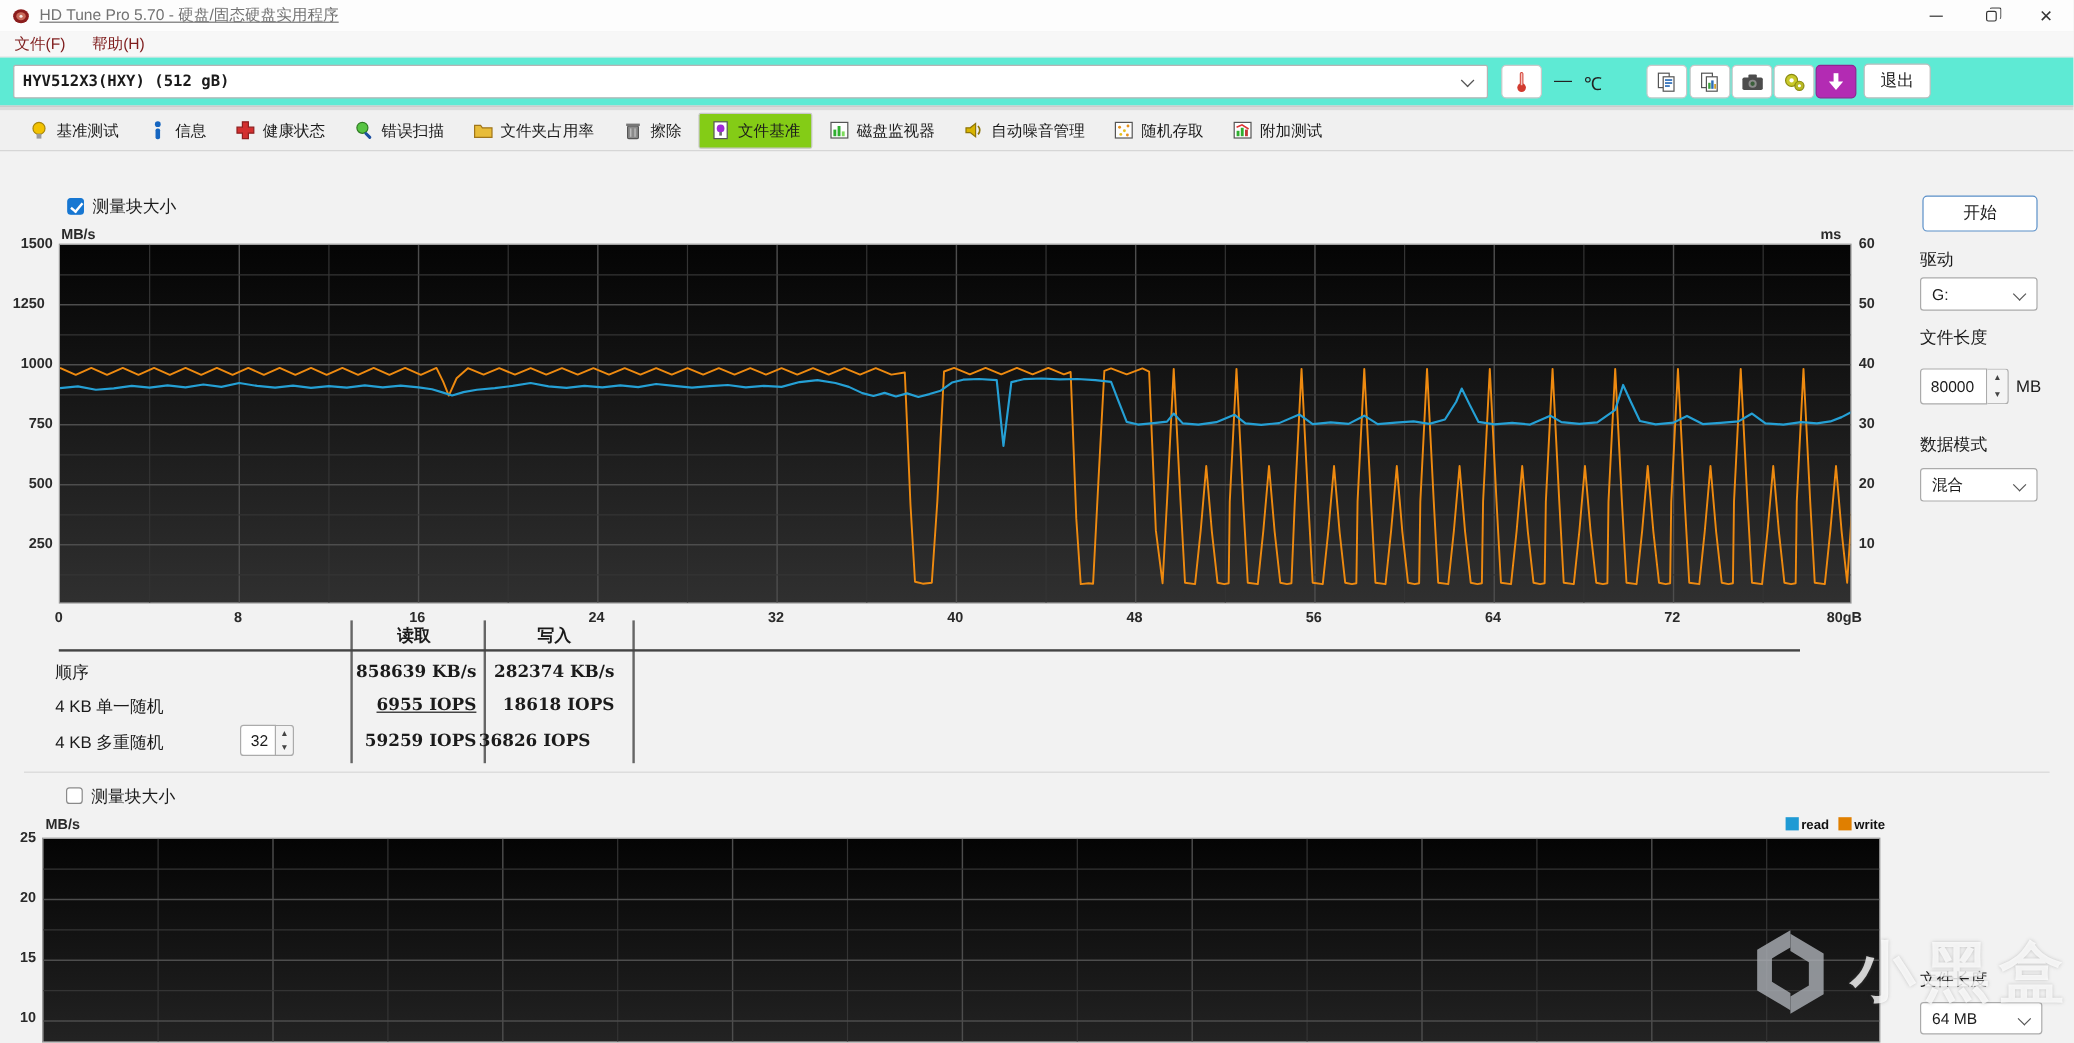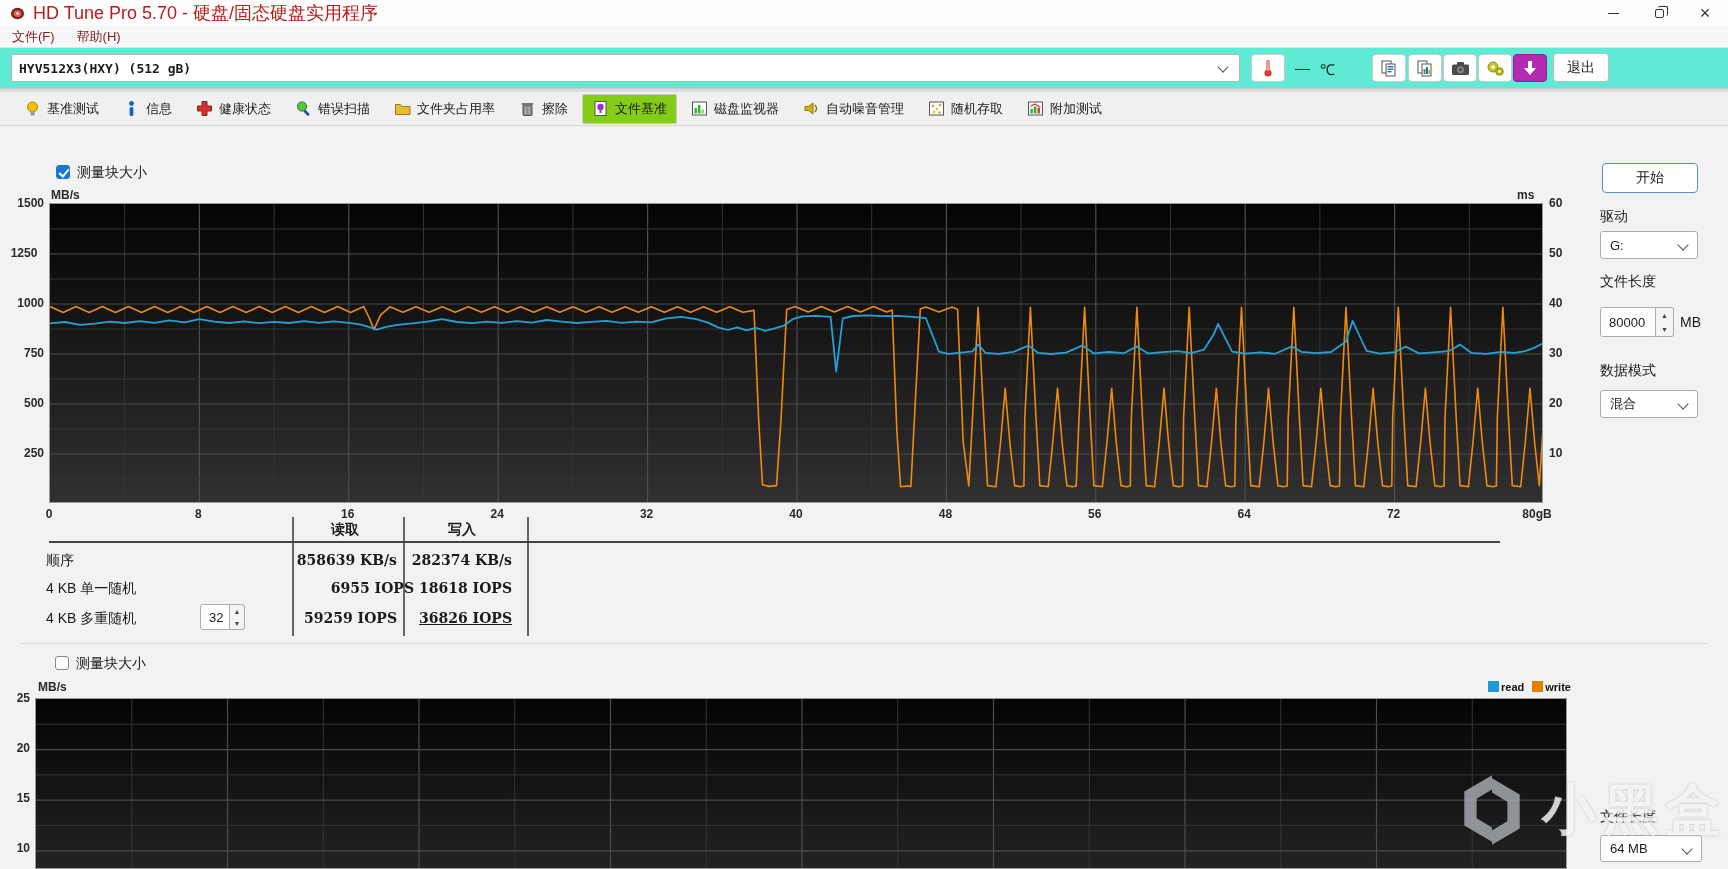--- a/index.html
+++ b/index.html
@@ -3,21 +3,21 @@
 <meta charset="utf-8">
 <style>
   * { margin:0; padding:0; box-sizing:border-box; }
   html,body { width:1728px; height:869px; overflow:hidden; }
   body { position:relative; font-family:"Liberation Sans",sans-serif; background:#f2f2f2; color:#1b1b1b; }
   .abs { position:absolute; }
 
   
   .titlebar { left:0; top:0; width:1728px; height:26px; background:#fdfdfd; display:flex; align-items:center; }
   .app-icon { width:15px; height:15px; margin-left:10px; }
-  .title-text { font-size:18px; margin-left:8px; color:#b91c1c; }
+  .title-text { font-size:13px; margin-left:8px; color:#737373;text-decoration:underline; }
   .wincontrols { position:absolute; right:0; top:0; height:26px; display:flex; }
   .winbtn { width:46px; height:26px; display:flex; align-items:center; justify-content:center; color:#333; font-size:15px; }
   .min-glyph { width:11px; height:0; border-top:1px solid #333; display:block; }
   .restore-glyph { width:9px; height:9px; border:1px solid #333; border-radius:2px; position:relative; background:#fdfdfd; }
   .restore-glyph:before { content:""; position:absolute; left:2px; top:-4px; width:9px; height:9px; border:1px solid #333; border-left:none; border-bottom:none; border-radius:2px; }
 
   
   .menubar { left:0; top:26px; width:1728px; height:22px; background:#f7f7f7; border-bottom:1px solid #e3e3e3; display:flex; align-items:center; }
   .menu-item { font-size:13px; padding:2px 10px; margin-left:2px; color:#7f1d1d; }
 
@@ -333,25 +333,25 @@
 <span class="tbl-head" style="left:462px; top:521px;">写入</span>
 <div class="vline" style="left:292px; top:517px; height:119px;"></div>
 <div class="vline" style="left:403px; top:517px; height:119px;"></div>
 <div class="vline" style="left:527px; top:517px; height:119px;"></div>
 <div class="hline" style="left:49px; top:541px; width:1451px;"></div>
 <div id="results-rows">
     <span class="tbl-label" style="left: 46px; top: 552px;">顺序</span>
     <span class="tbl-val" style="left: 277px; top: 552px;">858639 KB/s</span>
     <span class="tbl-val" style="left: 392px; top: 552px;">282374 KB/s</span>
     <span class="tbl-label" style="left: 46px; top: 580px;">4 KB 单一随机</span>
-    <span class="tbl-val" style="left: 294px; top: 580px;">6955 IOPS</span>
+    <span class="tbl-val" style="left: 277px; top: 580px; text-decoration: underline;">6955 IOPS</span>
     <span class="tbl-val" style="left: 392px; top: 580px;">18618 IOPS</span>
     <span class="tbl-label" style="left: 46px; top: 610px;">4 KB 多重随机</span>
     <span class="tbl-val" style="left: 277px; top: 610px;">59259 IOPS</span>
-    <span class="tbl-val" style="left: 392px; top: 610px; text-decoration: underline;">36826 IOPS</span>
+    <span class="tbl-val" style="left: 372px; top: 610px;">36826 IOPS</span>
     <div class="abs spin-box" style="left: 200px; top: 604px; width: 30px; height: 26px;">32</div>
     <div class="abs spin-btns" style="left: 230px; top: 604px; width: 15px; height: 26px;">
       <span>▲</span>
       <span>▼</span>
     </div>
   </div>
 
 <div class="divider" style="left:20px; top:643px; width:1688px;"></div>
 
 <div class="abs" style="left:55px; top:655px;">

